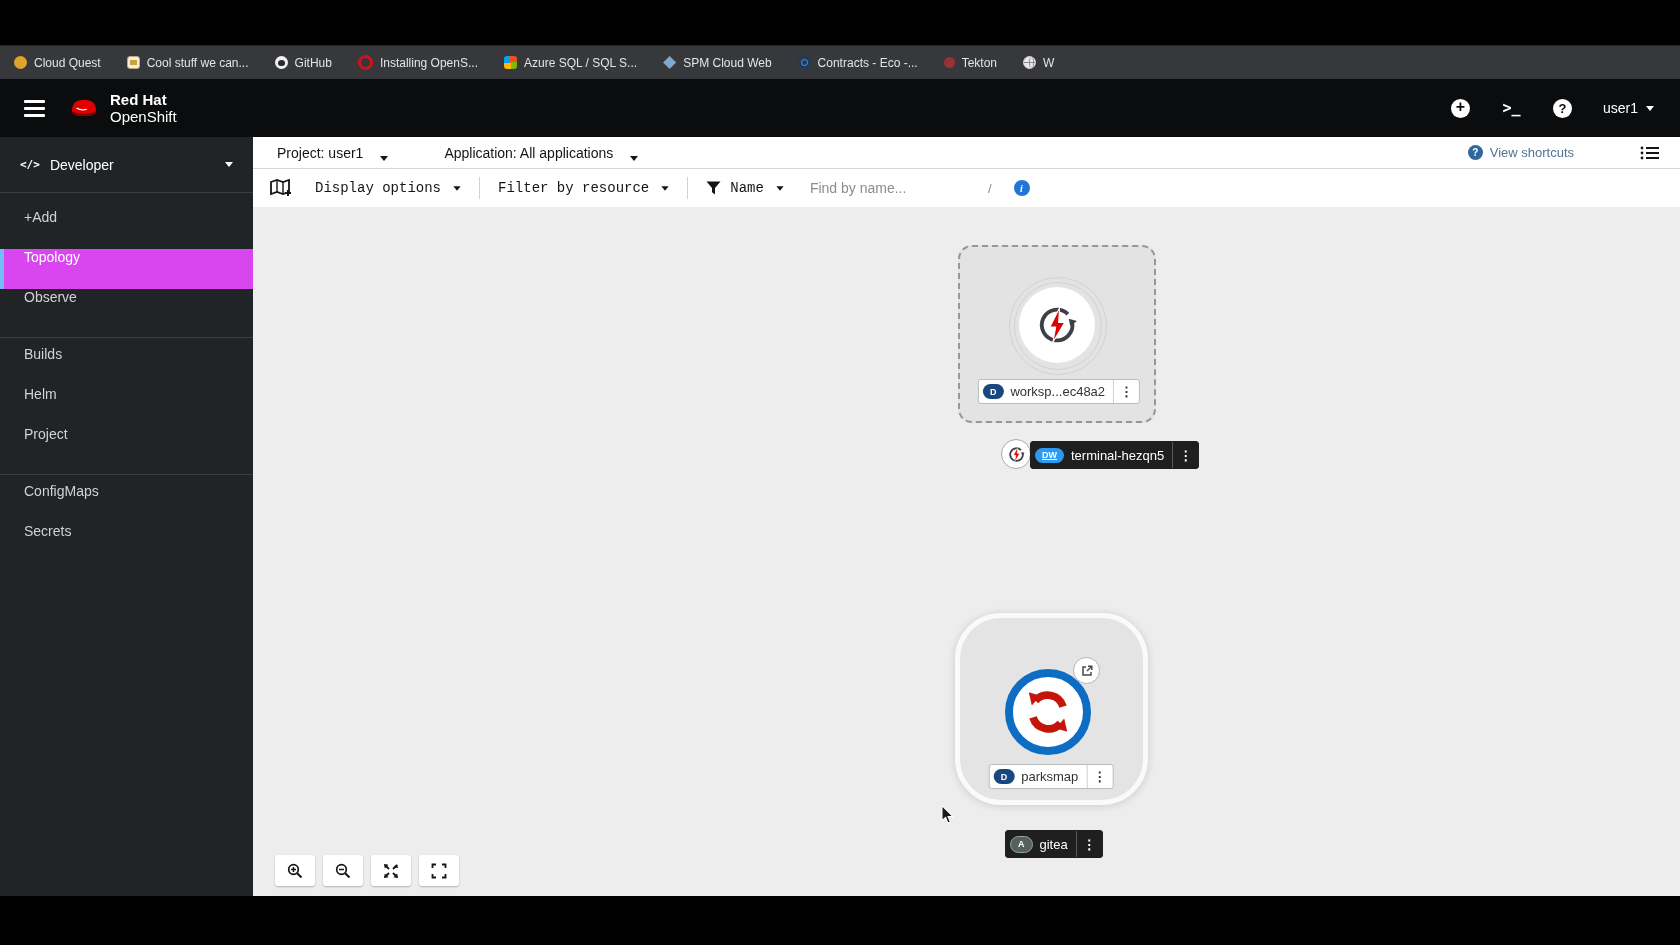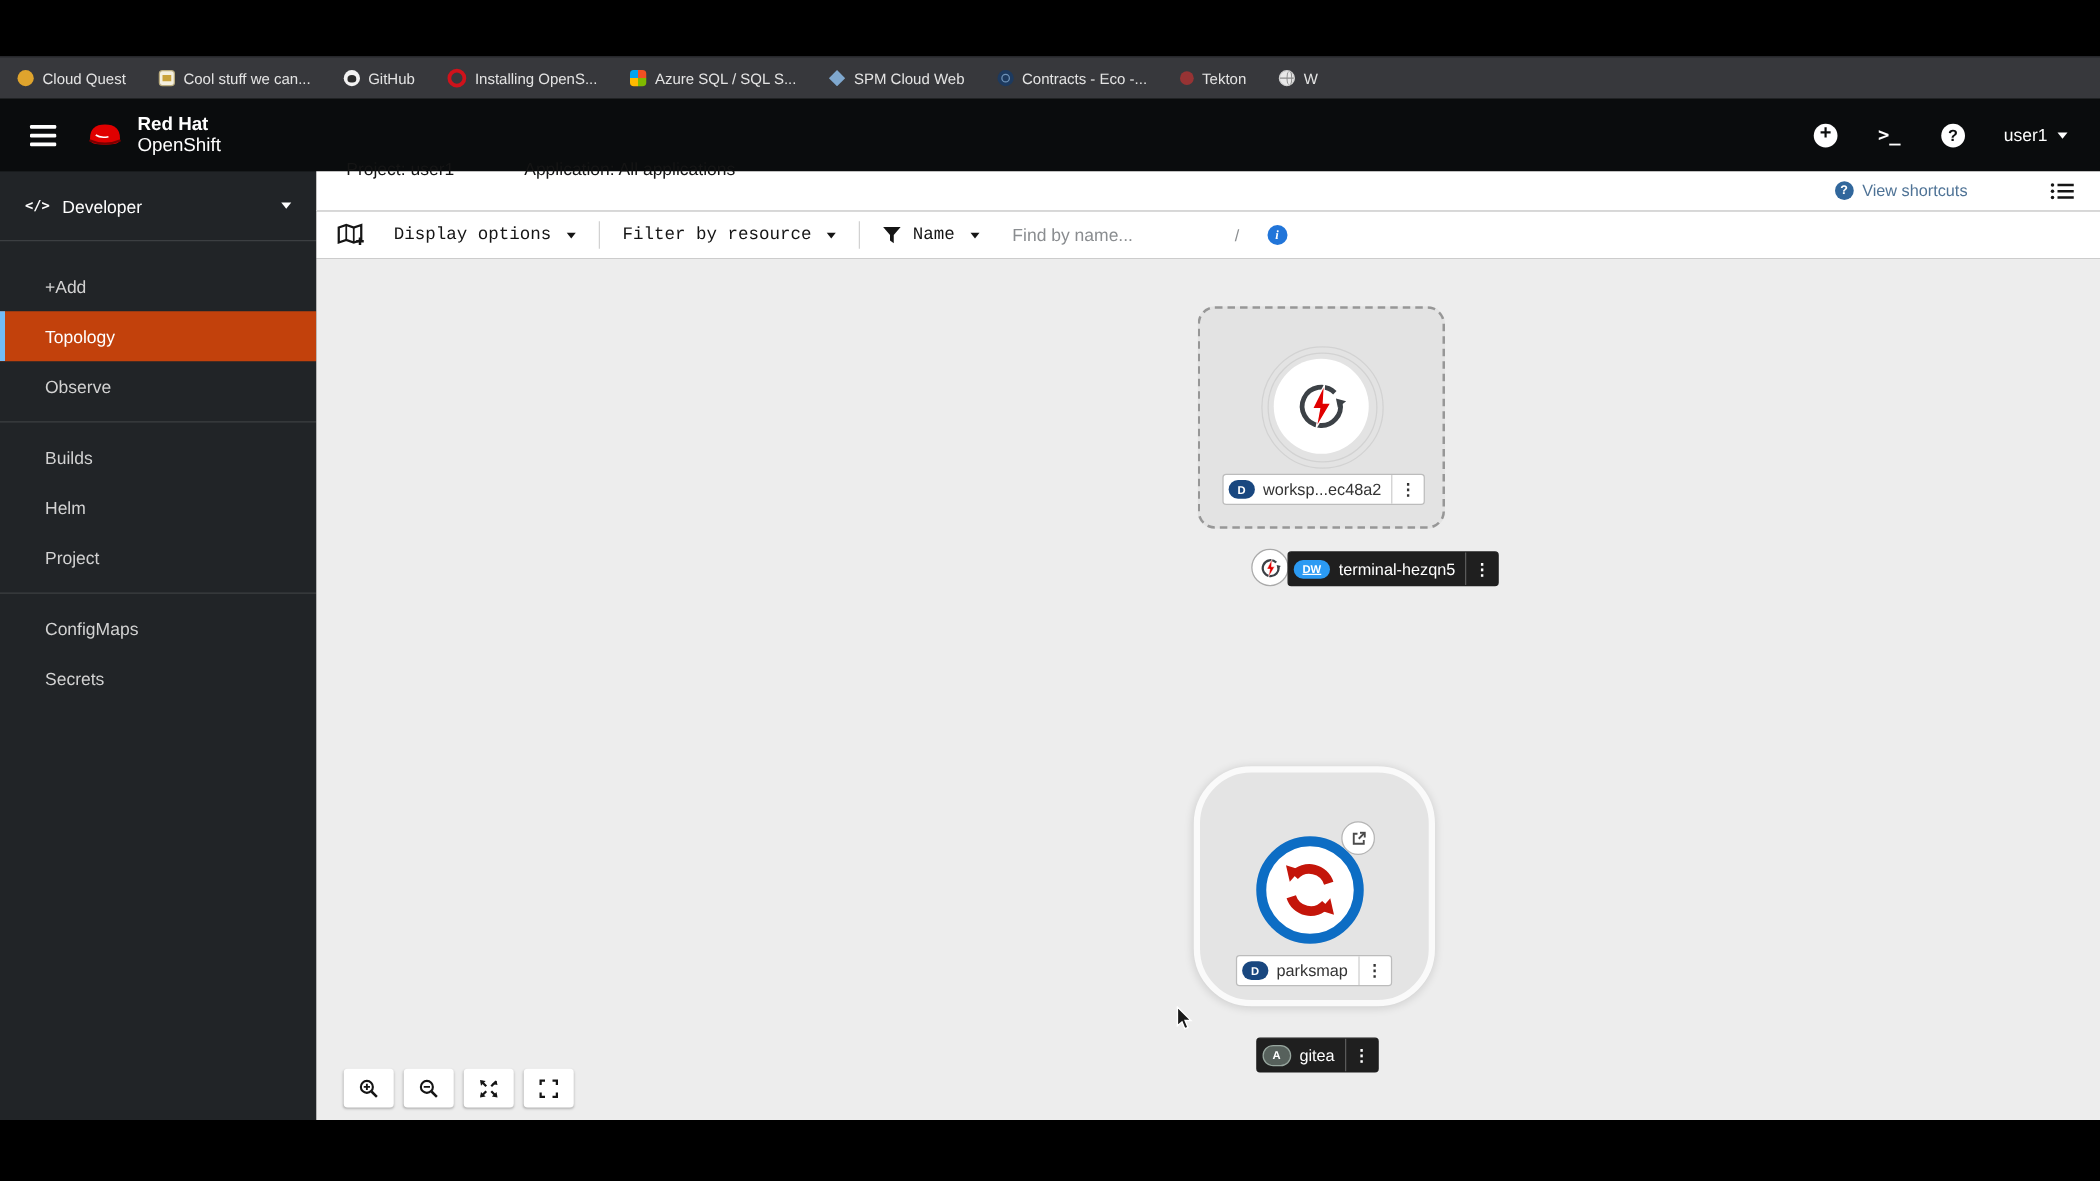--- a/index.html
+++ b/index.html
@@ -53,30 +53,30 @@
   .app-body{position:absolute;top:137px;left:0;width:1680px;height:759px;display:flex;}
 
   
   .sidebar{width:253px;flex:0 0 253px;background:#212427;color:#d2d2d2;display:flex;flex-direction:column;}
   .persp{height:55px;display:flex;align-items:center;gap:10px;padding:0 20px;border-bottom:1px solid #3c3f42;
          color:#fff;font-size:14px;cursor:pointer;}
   .code-icon{font-family:"DejaVu Sans Mono",monospace;font-size:11px;font-weight:bold;color:#fff;}
   .code-icon:before{content:"</>";}
   .persp .spacer{flex:1;}
   .nav{padding-top:16px;}
-  .nav-item{height:40px;display:flex;align-items:center;padding-left:36px;font-size:14px;cursor:pointer;color:#d2d2d2;}
-  .nav-item.active{background:#c2410c;color:#fff;box-shadow:inset 4px 0 0 #73bcf7;}
+  .nav-item{height:40px;display:flex;padding-left:24px;font-size:14px;cursor:pointer;color:#d2d2d2;}
+  .nav-item.active{background:#d946ef;color:#fff;box-shadow:inset 4px 0 0 #73bcf7;}
   .nav-divider{height:1px;background:#3c3f42;margin:8px 0;}
 
   
   .main{flex:1;display:flex;flex-direction:column;min-width:0;}
 
   .context-bar{height:31px;background:#fff;border-bottom:1px solid #d7d7d7;display:flex;align-items:center;
                padding:0 20px 0 24px;font-size:14px;color:#151515;}
-  .ctx-item{display:flex;align-items:flex-end;gap:31px;cursor:pointer;flex-direction:column;}
+  .ctx-item{display:flex;align-items:flex-end;gap:17px;cursor:pointer;}
   .ctx-item + .ctx-item{margin-left:56px;}
   .ctx-spacer{flex:1;}
   .shortcuts{display:flex;align-items:center;gap:7px;font-size:13px;color:#4f7396;cursor:pointer;}
   .q-blue{width:15px;height:15px;border-radius:50%;background:#31679c;color:#fff;display:flex;align-items:center;
           justify-content:center;font-size:10px;font-weight:bold;}
   .q-blue:before{content:"?";}
   .list-toggle{margin-left:66px;cursor:pointer;display:flex;align-items:center;}
 
   .filter-bar{height:38px;background:#fff;display:flex;align-items:center;padding-left:16px;font-size:14px;color:#151515;}
   .fb-divider{width:1px;height:22px;background:#d2d2d2;margin:0 18px;}

